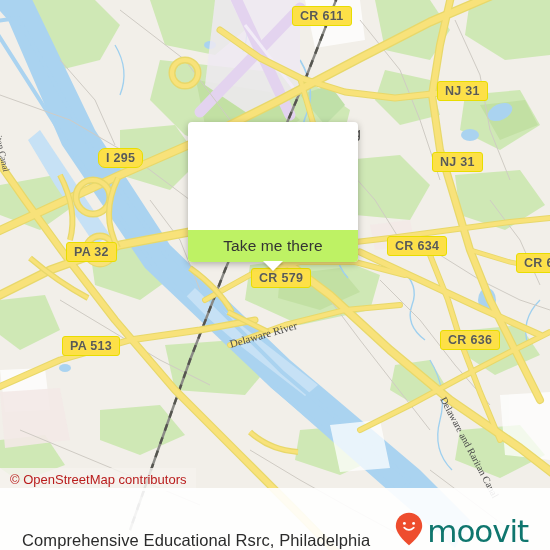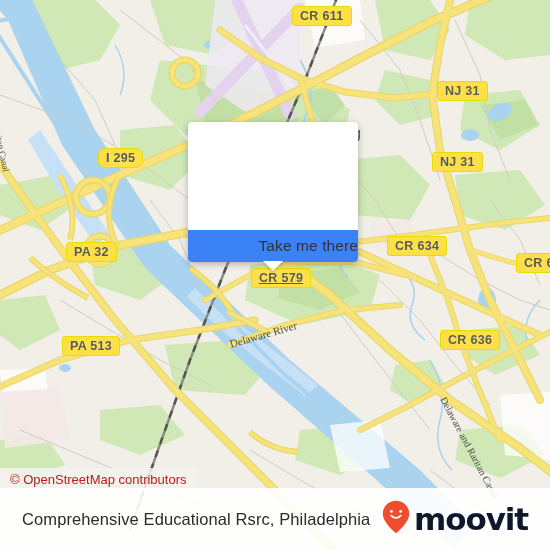--- a/index.html
+++ b/index.html
@@ -60,25 +60,25 @@
   }
   #popup-green{
     height:108px;
     border-radius:4px 4px 0 0;
     display:flex;
     align-items:center;
     justify-content:center;
   }
   #popup-foot{
     height:32px;
-    background:#3b82f6;
+    background:#bef264;
     border-radius:0 0 4px 4px;
     display:flex;
     align-items:center;
-    justify-content:flex-end;
+    justify-content:center;
     position:relative;
   }
   #popup-foot .label{
     font-size:15.5px;
     color:#333;
     letter-spacing:.1px;
   }
   #popup-tip{
     position:absolute;
     left:50%; bottom:-9px;
@@ -101,35 +101,35 @@
     white-space:nowrap;
   }
 
   
   #footer{
     position:absolute;
     left:0; bottom:0;
     width:550px; height:62px;
     background:rgba(255,255,255,.90);
     display:flex;
-    align-items:center;
+    align-items:flex-end;
     justify-content:space-between;
     padding:0 22px 0 22px;
   }
   #footer-title{
     font-size:16.5px;
     color:#2b2b2b;
     white-space:nowrap;
     letter-spacing:.1px;
   }
   #brand{ display:flex; align-items:center; gap:4px; }
   #brand-word{
     font-size:31px;
-    font-weight:bold;
-    color:#0f172a;
+    font-weight:normal;
+    color:#0f766e;
     letter-spacing:-1.1px;
     line-height:1;
     font-family:"DejaVu Sans", sans-serif;
   }
 </style>
 </head>
 <body>
 
 <div id="app">
 
@@ -331,21 +331,21 @@
 
     <div class="place-label" style="left:353px; top:125px;">g</div>
 
     <div class="shield" style="left:292px; top:6px;">CR 611</div>
     <div class="shield" style="left:437px; top:81px;">NJ 31</div>
     <div class="shield" style="left:432px; top:152px;">NJ 31</div>
     <div class="shield" style="left:98px;  top:148px;border-radius:7px;">I 295</div>
     <div class="shield" style="left:66px;  top:242px;">PA 32</div>
     <div class="shield" style="left:387px; top:236px;">CR 634</div>
     <div class="shield" style="left:516px; top:253px;">CR 636</div>
-    <div class="shield" style="left:251px; top:268px;text-decoration:underline;">CR 579</div>
+    <div class="shield" style="left:251px; top:268px;">CR 579</div>
     <div class="shield" style="left:62px;  top:336px;">PA 513</div>
     <div class="shield" style="left:440px; top:330px;">CR 636</div>
   </div>
 
   <div id="popup">
     <div id="popup-green">
       <span>
         <svg width="52" height="62" viewBox="0 0 52 62" xmlns="http://www.w3.org/2000/svg">
           <path d="M26 3 C13.3 3 3 13.3 3 26 C3 40 26 59 26 59 C26 59 49 40 49 26 C49 13.3 38.7 3 26 3 Z" fill="none" stroke="#ffffff" stroke-width="3"></path>
           <circle cx="26" cy="25" r="8.5" fill="#ffffff"></circle>

